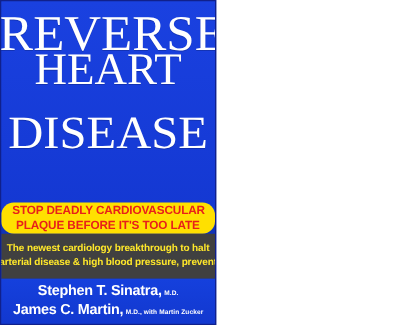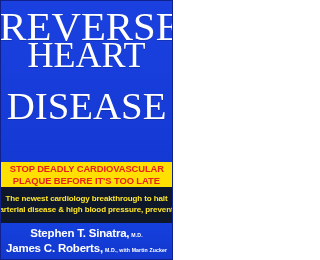--- a/index.html
+++ b/index.html
@@ -68,39 +68,40 @@
     position: absolute;
     left: 0;
     top: 161px;
     width: 100%;
     height: 25px;
     background: #ffe000;
     display: flex;
     flex-direction: column;
     align-items: center;
     justify-content: center;
+    border-radius: 10px;
   }
   .yellow-band .ybline {
     color: #e8201a;
     font-size: 9.5px;
     font-weight: bold;
     letter-spacing: -0.1px;
     line-height: 11.5px;
     white-space: nowrap;
     transform: scaleX(0.99);
   }
 
   
   .red-band {
     position: absolute;
     left: 0;
     top: 186px;
     width: 100%;
     height: 36px;
-    background: #0f172a;
+    background: #404040;
     display: flex;
     flex-direction: column;
     align-items: center;
     justify-content: center;
   }
   .red-band .rbline {
     color: #ffe82a;
     font-size: 8px;
     font-weight: bold;
     line-height: 10.6px;
@@ -166,18 +167,18 @@
     <div class="rbline">The newest cardiology breakthrough to halt</div>
     <div class="rbline">arterial disease &amp; high blood pressure, prevent</div>
   </div>
 
   <div class="author-band">
     <div class="author-line">
       <span class="author-name">Stephen T. Sinatra,</span>
       <span class="author-cred">M.D.</span>
     </div>
     <div class="author-line">
-      <span class="author-name">James C. Roberts,</span>
+      <span class="author-name">James C. Martin,</span>
       <span class="author-cred">M.D., with Martin Zucker</span>
     </div>
   </div>
 
 </div>
 
 </body></html>

